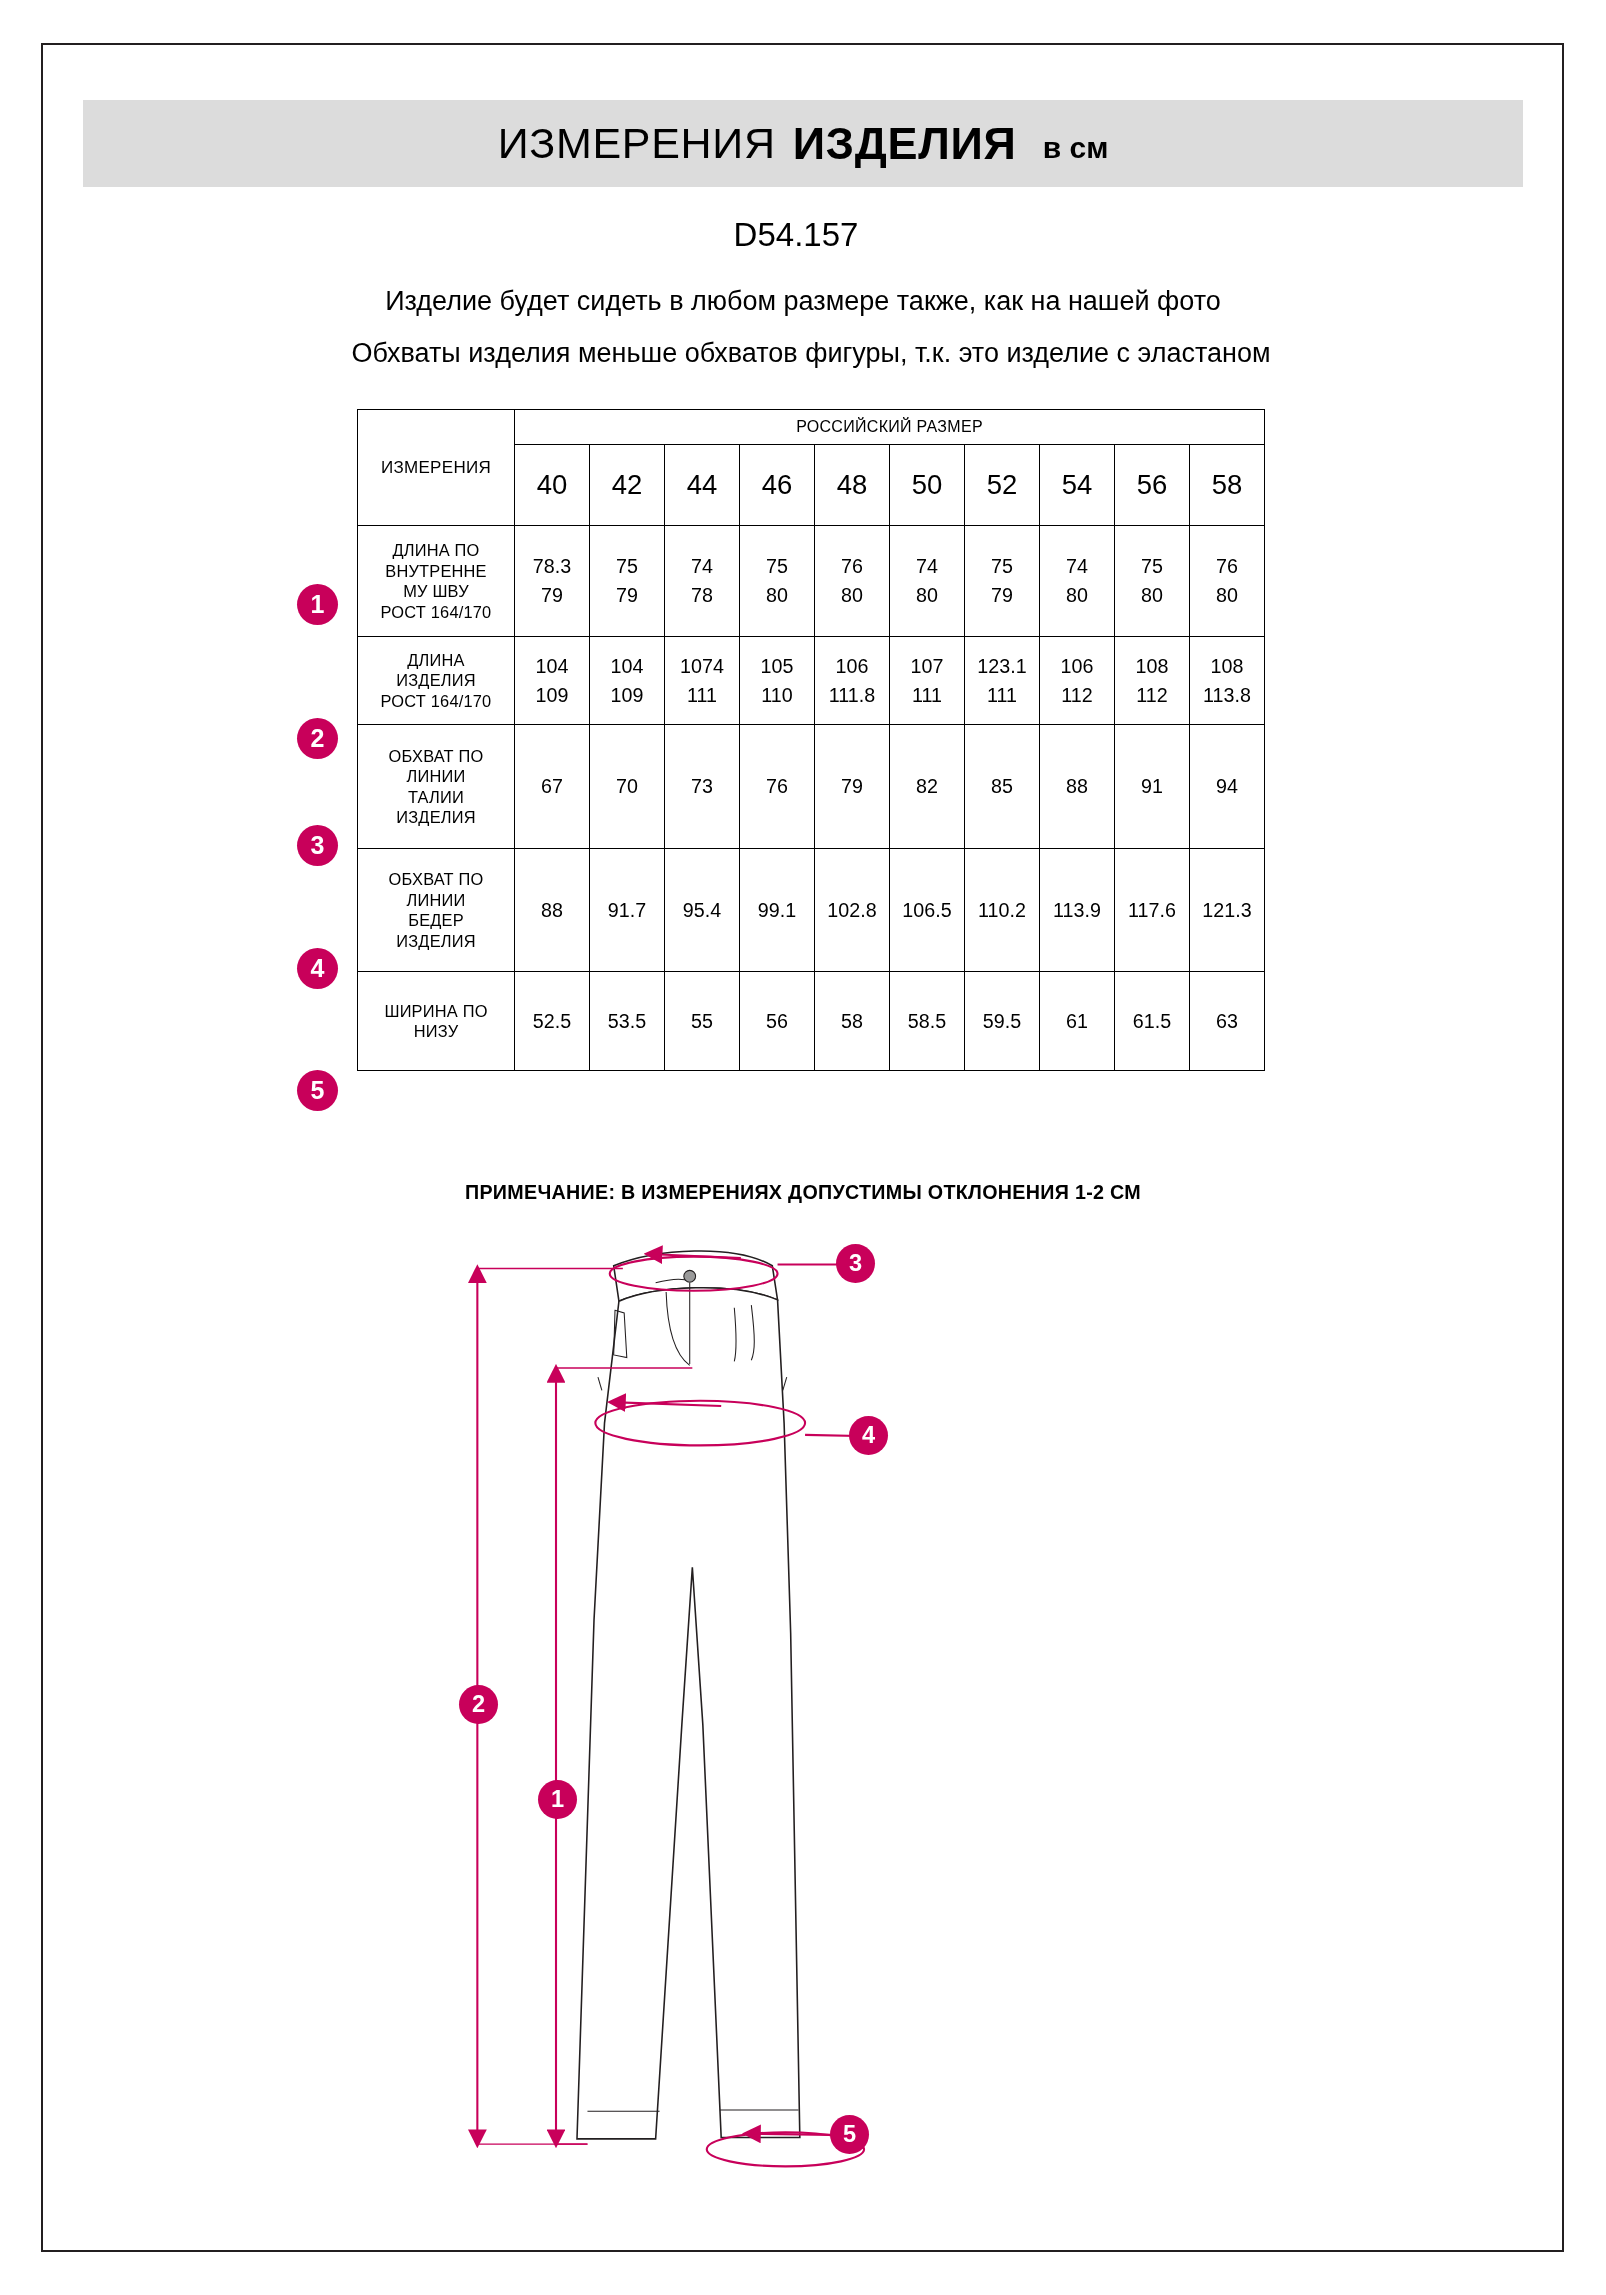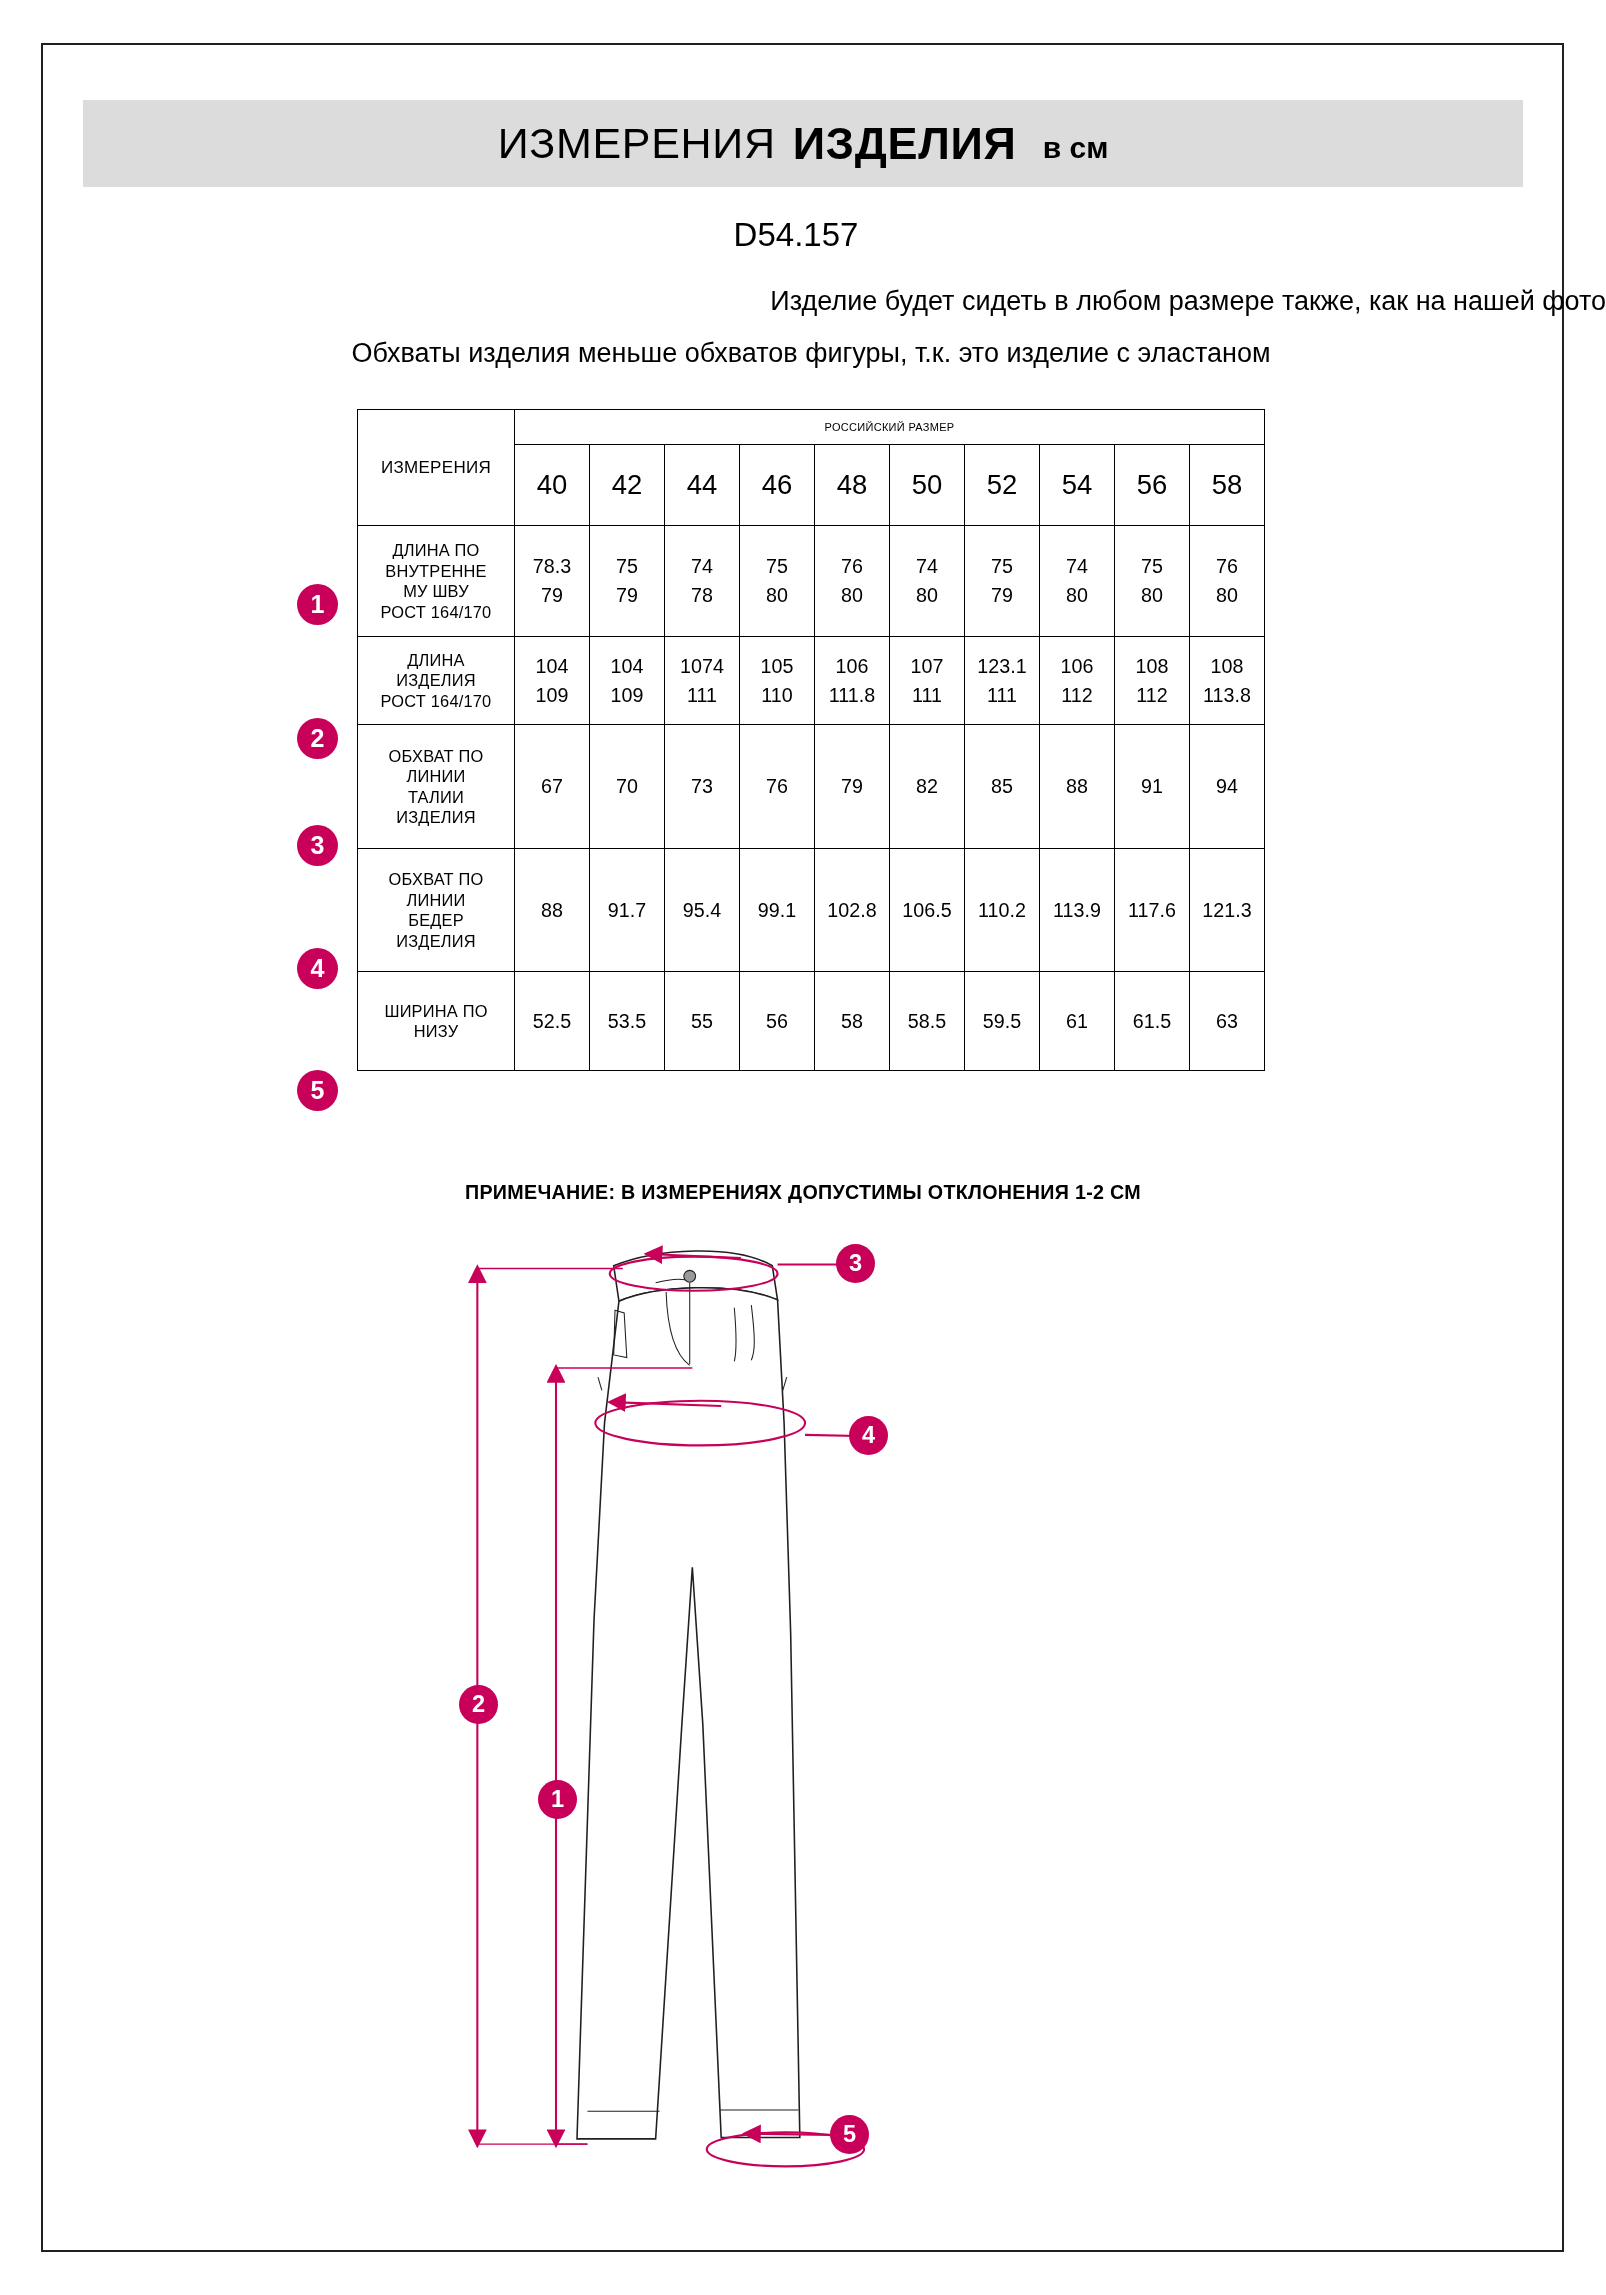--- a/index.html
+++ b/index.html
@@ -68,21 +68,21 @@
     position: absolute;
     left: 0; top: 216px;
     width: 1592px;
     text-align: center;
     font-size: 33px;
   }
   .subtitle1 {
     position: absolute;
     left: 0; top: 286px;
     width: 1606px;
-    text-align: right;
+    text-align: center;
     font-size: 27px;
   }
   .subtitle2 {
     position: absolute;
     left: 0; top: 338px;
     width: 1606px;
     text-align: center;
     font-size: 27px;
     margin-left: 8px;
   }
@@ -100,21 +100,21 @@
     border: 1.3px solid #000;
     text-align: center;
     vertical-align: middle;
     font-weight: normal;
     padding: 0;
   }
   .col-label { width: 156px; }
   .col-size { width: 74px; }
   .hdr-span {
     height: 34px;
-    font-size: 11px;
+    font-size: 16px;
     letter-spacing: 0.3px;
   }
   .hdr-meas {
     font-size: 17px;
     letter-spacing: 0.3px;
     height: 80px;
   }
   .hdr-size {
     font-size: 27.5px;
     font-weight: bold;

